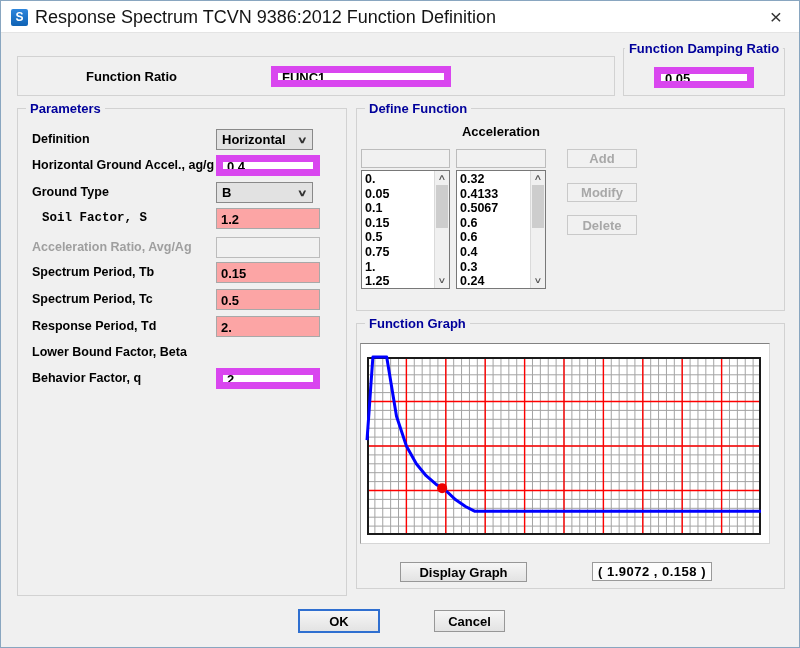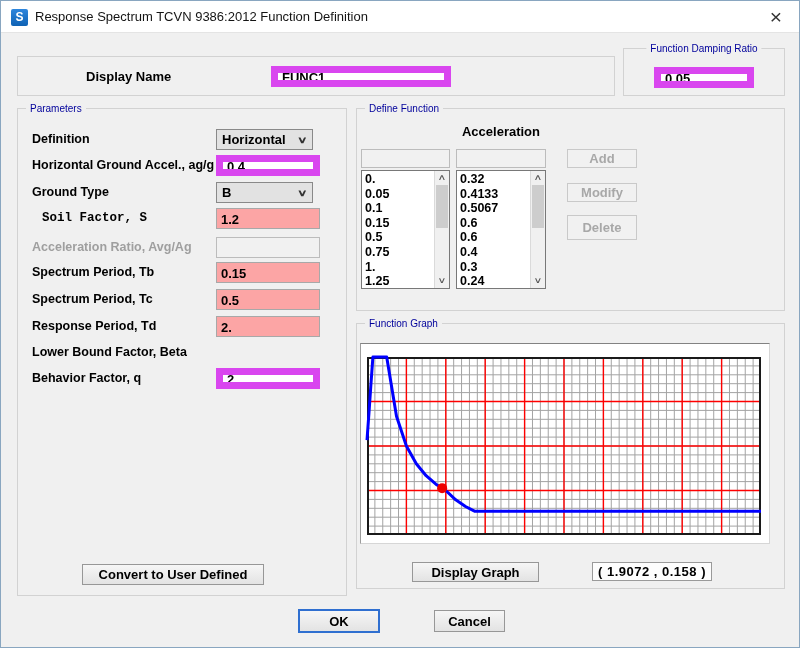--- a/index.html
+++ b/index.html
@@ -5,27 +5,27 @@
   html,body{margin:0;padding:0;background:#cfcfcf;}
   *{box-sizing:border-box;}
   .window{
     position:relative;width:800px;height:648px;margin:0 auto;
     background:#f0f0f0;border:1px solid #89a6c0;overflow:hidden;
     font-family:"Liberation Sans",sans-serif;font-size:13px;color:#000;
   }
   .titlebar{position:absolute;left:0;top:0;width:100%;height:32px;background:#ffffff;border-bottom:1px solid #e4e4e4;}
   .app-icon{position:absolute;left:10px;top:8px;width:17px;height:17px;background:linear-gradient(#2e86dd,#0f62b4);
     color:#fff;font-weight:bold;font-size:12px;line-height:17px;text-align:center;border-radius:2px;}
-  .win-title{position:absolute;left:34px;top:0;line-height:32px;font-size:13px;color:#141414;white-space:nowrap;}
+  .win-title{position:absolute;left:34px;top:0;line-height:32px;font-size:18px;color:#141414;white-space:nowrap;}
   .close-btn{position:absolute;right:0;top:0;width:46px;height:32px;border:0;background:transparent;
     font-size:21px;font-weight:300;color:#333;line-height:30px;text-align:center;padding:0;cursor:pointer;}
 
   .group{position:absolute;border:1px solid #d2d2d2;}
   .group-label{position:absolute;top:-8px;left:8px;background:#f0f0f0;padding:0 4px;
-    color:#00009b;font-weight:normal;font-size:10px;line-height:15px;white-space:nowrap;}
+    color:#00009b;font-weight:bold;font-size:13px;line-height:15px;white-space:nowrap;}
   .group-label.centered{left:50%;transform:translateX(-50%);}
 
   .blabel{position:absolute;font-weight:bold;font-size:12.5px;line-height:20px;white-space:nowrap;}
   .blabel.disabled{color:#9f9f9f;}
 
   .win-input,.win-readonly,.win-disabled{
     position:absolute;height:21px;padding:1px 4px 0 4px;
     font-family:"Liberation Sans",sans-serif;font-weight:bold;font-size:13px;color:#000;
   }
   .win-input{background:#fff;border:7px solid #d946ef;}
@@ -66,21 +66,21 @@
 
 <div class="window">
 
   <div class="titlebar">
     <div class="app-icon">S</div>
     <div class="win-title">Response Spectrum TCVN 9386:2012 Function Definition</div>
     <button class="close-btn"><span>×</span></button>
   </div>
 
   <div class="group" style="left:16px;top:55px;width:598px;height:40px;">
-    <span class="blabel" style="left:68px;top:10px;font-size:13px;">Display Name</span>
+    <span class="blabel" style="left:68px;top:10px;font-size:13px;">Function Ratio</span>
     <input class="win-input" style="left: 253px; top: 9px; width: 180px;" value="FUNC1">
   </div>
 
   <div class="group" style="left:622px;top:47px;width:162px;height:48px;">
     <span class="group-label centered">Function Damping Ratio</span>
     <input class="win-input" style="left: 30px; top: 18px; width: 100px;" value="0.05">
   </div>
 
   <div class="group" style="left:16px;top:107px;width:330px;height:488px;">
     <span class="group-label">Parameters</span>
@@ -113,21 +113,20 @@
     <input class="win-readonly" readonly="" style="left: 198px; top: 180px; width: 104px;" value="0.5">
 
     <span class="blabel" style="left:14px;top:207px;">Response Period, Td</span>
     <input class="win-readonly" readonly="" style="left: 198px; top: 207px; width: 104px;" value="2.">
 
     <span class="blabel" style="left:14px;top:233px;">Lower Bound Factor, Beta</span>
 
     <span class="blabel" style="left:14px;top:259px;">Behavior Factor, q</span>
     <input class="win-input" style="left: 198px; top: 259px; width: 104px;" value="2.">
 
-    <button class="btn" style="left:64px;top:455px;width:182px;height:21px;">Convert to User Defined</button>
   </div>
 
   <div class="group" style="left:355px;top:107px;width:429px;height:203px;">
     <span class="group-label">Define Function</span>
 
     <span class="col-header" style="left:4px;top:15px;width:89px;margin-top:28px;">Period</span>
     <span class="col-header" style="left:99px;top:15px;width:90px;">Acceleration</span>
 
     <input class="win-disabled" disabled="" style="left: 4px; top: 40px; width: 89px; height: 19px;" value="">
     <input class="win-disabled" disabled="" style="left: 99px; top: 40px; width: 90px; height: 19px;" value="">
@@ -167,21 +166,21 @@
         <div class="sb-arrow">∧</div>
         <div class="sb-track">
             <div class="sb-thumb"></div>
           </div>
         <div class="sb-arrow">∨</div>
       </div>
     </div>
 
     <button class="btn disabled" style="left:210px;top:40px;width:70px;height:19px;">Add</button>
     <button class="btn disabled" style="left:210px;top:74px;width:70px;height:19px;">Modify</button>
-    <button class="btn disabled" style="left:210px;top:106px;width:70px;height:25px;">Delete</button>
+    <button class="btn disabled" style="left:210px;top:106px;width:70px;height:20px;">Delete</button>
   </div>
 
   <div class="group" style="left:355px;top:322px;width:429px;height:266px;">
     <span class="group-label">Function Graph</span>
 
     <div class="graph-panel" style="left:3px;top:19px;width:410px;height:201px;">
       <svg id="graph-svg" width="394" height="178" viewBox="0 0 394 178">
           <line x1="7.88" y1="0" x2="7.88" y2="178" stroke="#a3a3a3" stroke-width="1"></line>
           <line x1="15.76" y1="0" x2="15.76" y2="178" stroke="#a3a3a3" stroke-width="1"></line>
           <line x1="23.640000000000004" y1="0" x2="23.640000000000004" y2="178" stroke="#a3a3a3" stroke-width="1"></line>
@@ -261,20 +260,20 @@
           <line x1="354.6" y1="0" x2="354.6" y2="178" stroke="#ff0000" stroke-width="1.4"></line>
           <line x1="0" y1="133.5" x2="394" y2="133.5" stroke="#ff0000" stroke-width="1.4"></line>
           <line x1="0" y1="89" x2="394" y2="89" stroke="#ff0000" stroke-width="1.4"></line>
           <line x1="0" y1="44.5" x2="394" y2="44.5" stroke="#ff0000" stroke-width="1.4"></line>
           <rect x="1" y="1" width="392" height="176" fill="none" stroke="#1a1a1a" stroke-width="2"></rect>
           <polyline points="0.0,83.1 2.0,55.4 3.9,27.7 5.9,0.0 19.7,0.0 29.5,59.3 39.4,89.0 49.3,106.8 59.1,118.7 68.9,127.2 78.8,133.5 88.7,142.8 98.5,149.5 108.0,154.3 394.0,154.3" fill="none" stroke="#0000ff" stroke-width="3" stroke-linejoin="round"></polyline>
           <circle cx="75.14368" cy="131.12666666666667" r="5" fill="#ee0000"></circle>
         </svg>
     </div>
 
-    <button class="btn" style="left:43px;top:238px;width:127px;height:20px;margin-left:12px;">Display Graph</button>
+    <button class="btn" style="left:43px;top:238px;width:127px;height:20px;">Display Graph</button>
     <div class="readout" style="left:235px;top:238px;width:120px;height:19px;">( 1.9072 ,  0.158 )</div>
   </div>
 
   <button class="btn default" style="left:297px;top:608px;width:82px;height:24px;">OK</button>
   <button class="btn" style="left:433px;top:609px;width:71px;height:22px;">Cancel</button>
 
 </div>
 
 </body></html>

